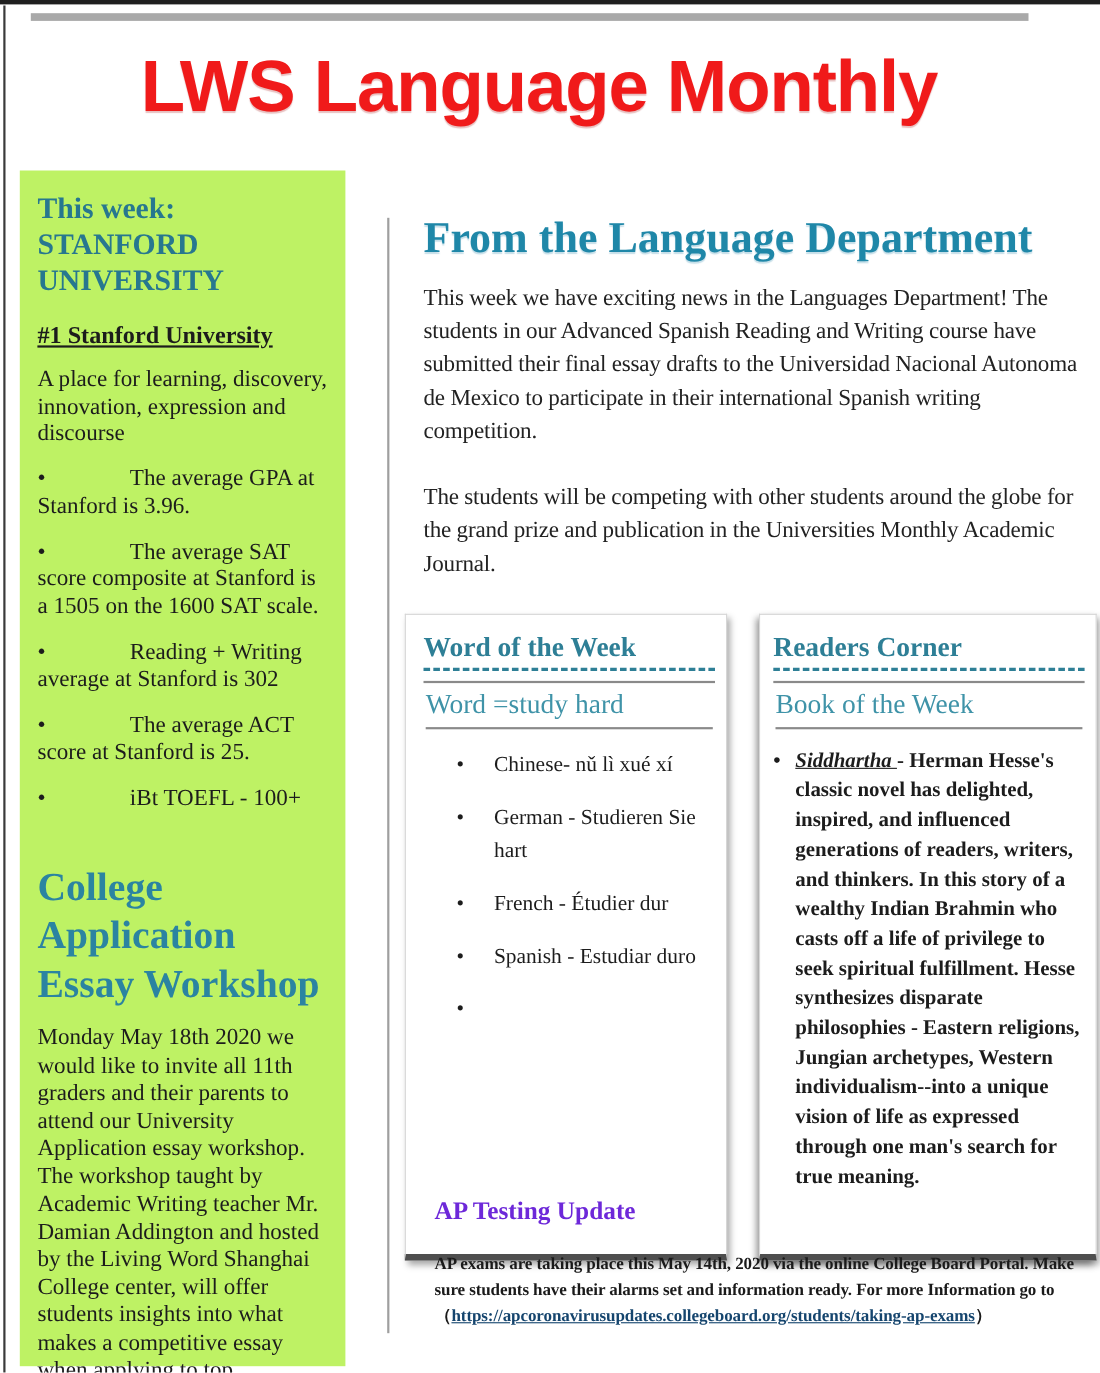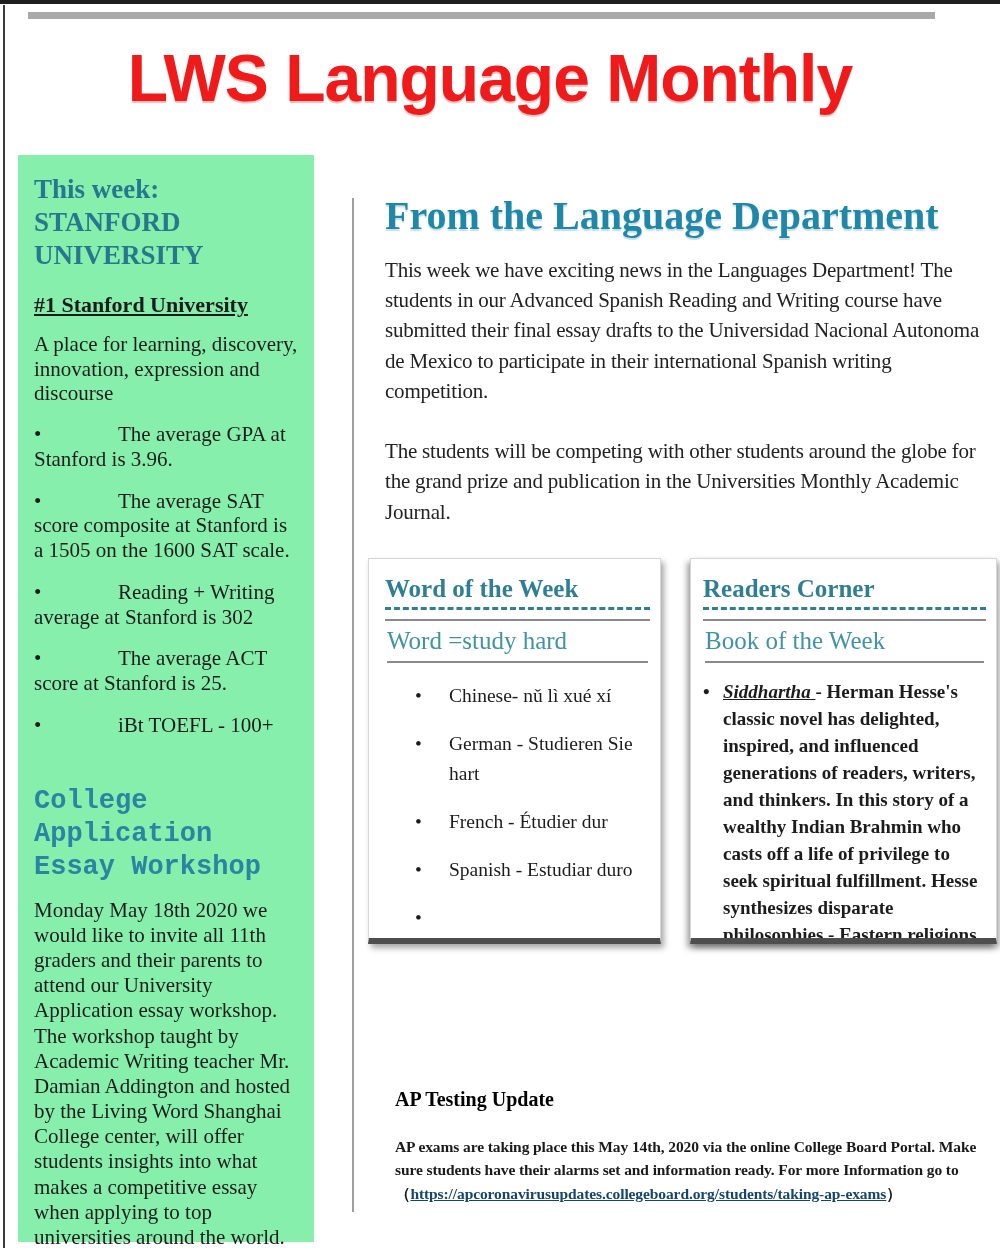--- a/index.html
+++ b/index.html
@@ -6,60 +6,60 @@
   .page{position:relative;width:1000px;height:1248px;background:#ffffff;overflow:hidden;
         font-family:"Liberation Serif","DejaVu Serif",serif;color:#1c1c1c;}
   .topbar{position:absolute;left:0;top:0;width:100%;height:4px;background:#1f1f1f;}
   .leftline{position:absolute;left:3px;top:5px;width:2px;height:1243px;background:#3a3a3a;}
   .toprule{position:absolute;left:28px;top:12px;width:907px;height:7px;background:#a9a9a9;}
   .masthead{position:absolute;left:40px;top:40px;width:900px;text-align:center;
             font-family:"Liberation Sans","DejaVu Sans",sans-serif;font-weight:bold;
             font-size:66px;letter-spacing:-1px;color:#f01a1a;text-shadow:0 2px 1px rgba(160,0,0,.25);}
 
   
-  .sidebar{position:absolute;left:18px;top:155px;width:296px;height:1087px;background:#86efac;
+  .sidebar{position:absolute;left:18px;top:155px;width:296px;height:1087px;background:#bef264;
            box-sizing:border-box;padding:18px 16px 0 16px;}
   .sb-head{color:#27778f;font-weight:bold;font-size:27px;line-height:1.22;white-space:pre-line;margin:0 0 20px 0;}
   .sb-sub{font-size:22px;font-weight:bold;text-decoration:underline;margin:0 0 14px 0;}
   .sb-p{font-size:21px;line-height:1.18;margin:0 0 16px 0;}
   .sb-bullet{font-size:21px;line-height:1.18;margin:0 0 17px 0;}
   .sb-bullet .blt{display:inline-block;width:84px;}
   .sb-gap{height:30px;}
-  .sb-head2{color:#2b84a1;font-weight:bold;font-size:27px;line-height:1.22;white-space:pre-line;margin:0 0 14px 0;font-family:Liberation Mono, monospace;}
+  .sb-head2{color:#2b84a1;font-weight:bold;font-size:36px;line-height:1.22;white-space:pre-line;margin:0 0 14px 0;}
   .sb-body{font-size:21px;line-height:1.2;margin:0;}
 
   
   .vdivider{position:absolute;left:352px;top:198px;width:2px;height:1014px;background:#9f9f9f;}
 
   
   .main{position:absolute;left:385px;top:192px;width:596px;}
   .main-head{color:#1f87a8;font-weight:bold;font-size:40px;margin:0 0 16px 0;
              text-shadow:0 2px 1px rgba(90,160,190,.35);}
   .main-p{font-size:21px;line-height:1.44;letter-spacing:-0.2px;margin:0 0 30px 0;color:#222;}
 
   
   .boxes{position:absolute;left:368px;top:558px;}
-  .wbox{position:absolute;top:0;background:#fff;box-sizing:border-box;height:386px;overflow:hidden;
+  .wbox{position:absolute;top:0;background:#fff;box-sizing:border-box;height:588px;overflow:hidden;
         border:1px solid #d6d6d6;border-bottom:6px solid #4e4e4e;box-shadow:3px 4px 6px rgba(0,0,0,.35);}
   .wbox.word{left:0;width:293px;padding:16px 10px 0 16px;}
   .wbox.readers{left:322px;width:307px;padding:16px 10px 0 12px;box-shadow:-3px 4px 6px rgba(0,0,0,.35),3px 4px 6px rgba(0,0,0,.3);}
   .box-head{color:#2e7f96;font-weight:bold;font-size:25px;margin:0;padding-bottom:4px;
             border-bottom:3px dashed #2e7f96;}
   .box-head-rule{border-top:2px solid #8a8a8a;margin:9px 0 0 0;}
   .box-sub{color:#3f93a8;font-size:25px;margin:2px;padding:4px 0 6px 0;border-bottom:2px solid #8a8a8a;}
   .word-list{list-style:none;margin:18px 0 0 0;padding:0 0 0 64px;}
   .word-list li{position:relative;font-size:19.5px;line-height:1.5;margin:0 0 19px 0;}
   .word-list li .blt{position:absolute;left:-34px;top:0;}
   .readers-item{position:relative;margin:16px 0 0 0;padding-left:20px;font-size:19px;font-weight:bold;line-height:1.42;}
   .readers-item .blt{position:absolute;left:0;top:0;}
   .book-title{font-style:italic;text-decoration:underline;}
 
   
   .ap{position:absolute;left:395px;top:1088px;width:586px;}
-  .ap-head{color:#000000;font-weight:bold;font-size:20px;margin:0 0 24px 0;}
+  .ap-head{color:#6d28d9;font-weight:bold;font-size:23px;margin:0 0 24px 0;}
   .ap-body{font-size:15.5px;font-weight:bold;line-height:1.5;letter-spacing:-0.1px;margin:0;color:#1a1a1a;}
   .ap-link{color:#15456e;text-decoration:underline;cursor:pointer;}
 </style>
 </head>
 <body>
 
 <div class="page">
   <div class="topbar"></div>
   <div class="leftline"></div>
   <div class="toprule"></div>

